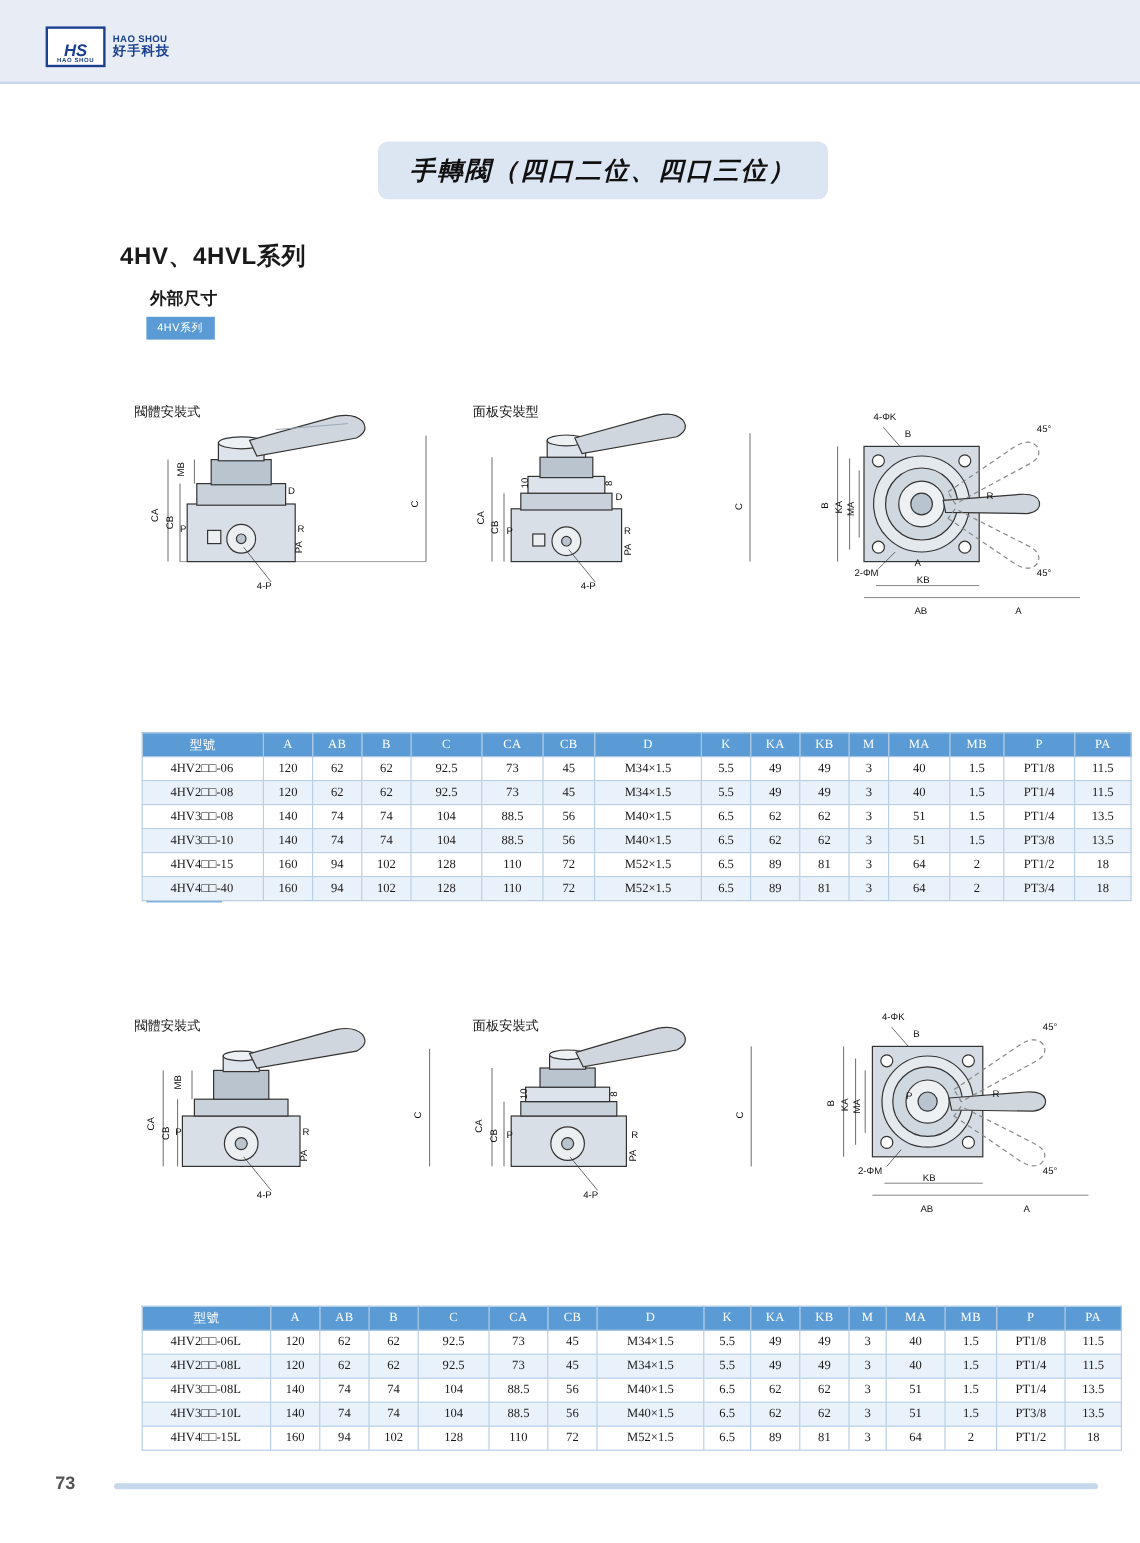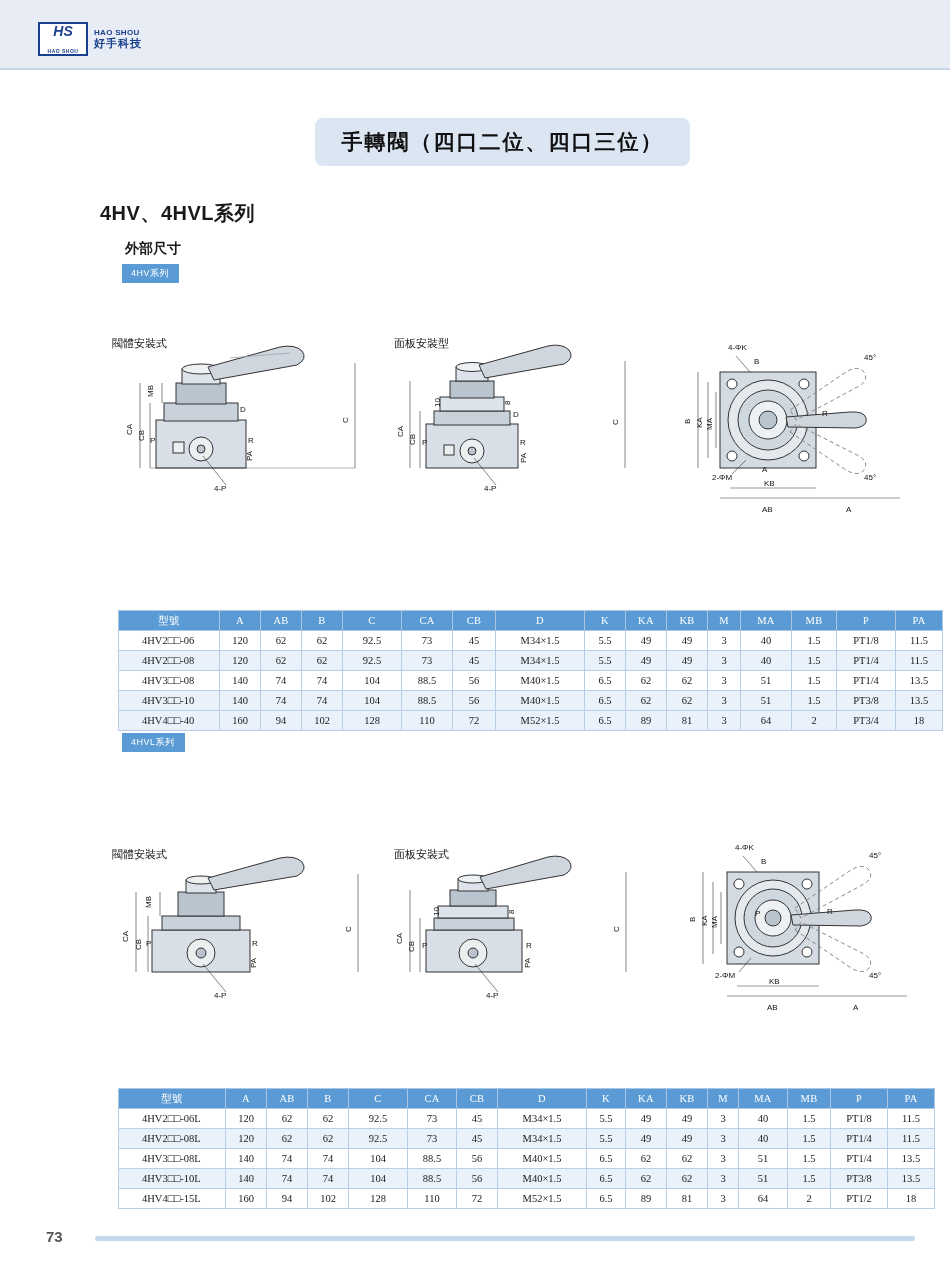--- a/index.html
+++ b/index.html
@@ -16,36 +16,36 @@
     position:absolute;left:0;top:0;width:950px;height:68px;
     background:#e8edf5;
     border-bottom:2px solid #c9d6e8;
   }
   .logo-box{
     position:absolute;left:38px;top:22px;
     display:flex;align-items:center;gap:6px;
   }
   .logo-mark{
     width:46px;height:30px;background:#ffffff;border:2px solid #1a3f8f;
-    display:flex;flex-direction:column;align-items:center;justify-content:space-between;
+    display:flex;flex-direction:column;align-items:center;justify-content:flex-end;
     line-height:1;
   }
   .logo-mark .hs{font-size:14px;font-weight:bold;color:#1a3f8f;font-style:italic;}
   .logo-mark .hs2{font-size:5px;font-weight:bold;color:#1a3f8f;letter-spacing:.5px;}
   .logo-text{display:flex;flex-direction:column;line-height:1.15;}
   .logo-text .en{font-size:8px;font-weight:bold;color:#1a3f8f;letter-spacing:.3px;}
   .logo-text .cn{font-size:11px;font-weight:bold;color:#1a3f8f;letter-spacing:1px;}
 
   
   .title-band{
     position:absolute;left:315px;top:118px;width:375px;height:48px;
     background:#dce6f3;border-radius:8px;
     display:flex;align-items:center;justify-content:center;
   }
-  .title-band span{font-size:21px;font-weight:bold;letter-spacing:2px;color:#111;}
+  .title-band span{font-size:21px;font-weight:bold;letter-spacing:2px;color:#111;font-style:italic;}
 
   .series-title{
     position:absolute;left:100px;top:200px;
     font-size:20px;font-weight:bold;letter-spacing:.5px;
   }
   .sub-title{
     position:absolute;left:125px;top:240px;
     font-size:14px;font-weight:bold;text-align:center;
   }
   .tag{
@@ -322,20 +322,38 @@
       <td>56</td>
       <td>M40×1.5</td>
       <td>6.5</td>
       <td>62</td>
       <td>62</td>
       <td>3</td>
       <td>51</td>
       <td>1.5</td>
       <td>PT3/8</td>
       <td>13.5</td>
+    </tr>
+    <tr>
+      <td class="model">4HV4□□-15</td>
+      <td>160</td>
+      <td>94</td>
+      <td>102</td>
+      <td>128</td>
+      <td>110</td>
+      <td>72</td>
+      <td>M52×1.5</td>
+      <td>6.5</td>
+      <td>89</td>
+      <td>81</td>
+      <td>3</td>
+      <td>64</td>
+      <td>2</td>
+      <td>PT1/2</td>
+      <td>18</td>
     </tr>
     <tr class="alt">
       <td class="model">4HV4□□-40</td>
       <td>160</td>
       <td>94</td>
       <td>102</td>
       <td>128</td>
       <td>110</td>
       <td>72</td>
       <td>M52×1.5</td>

